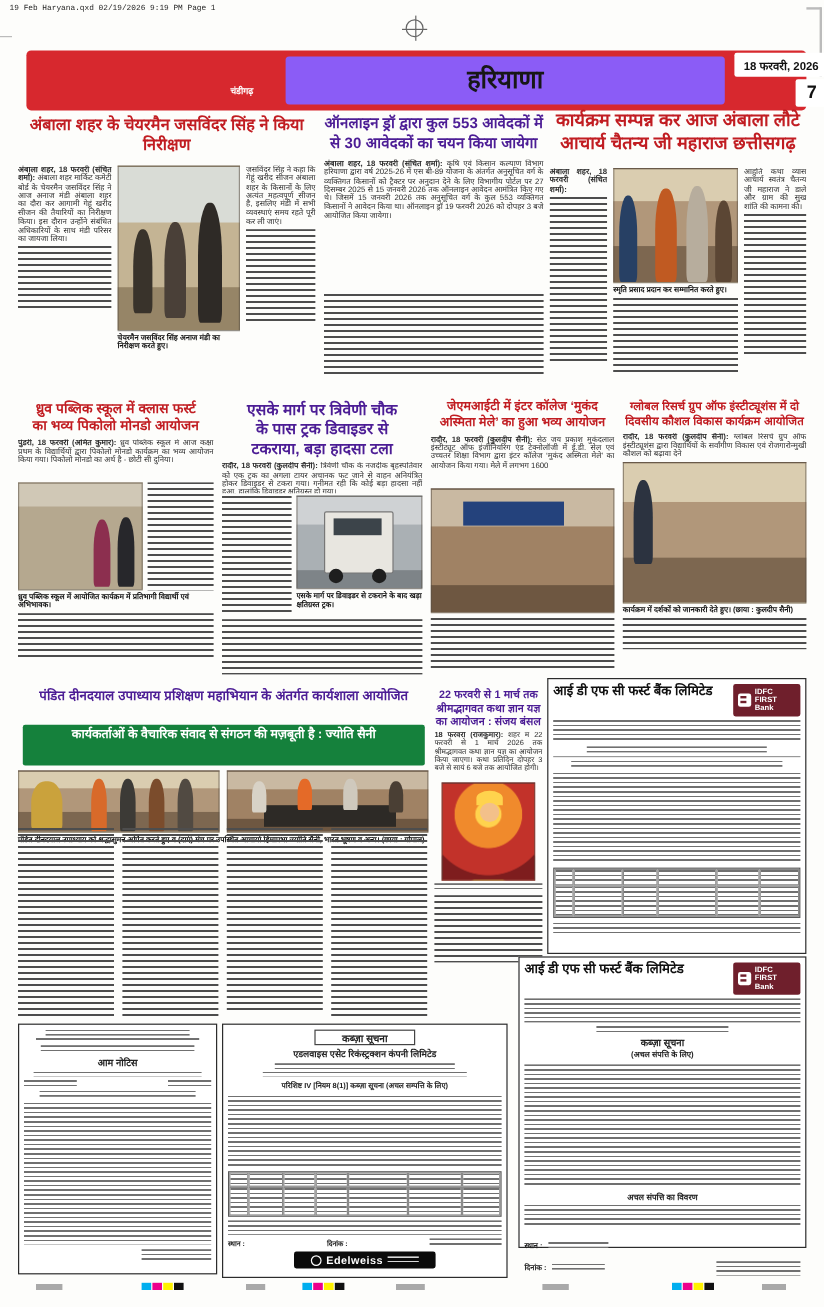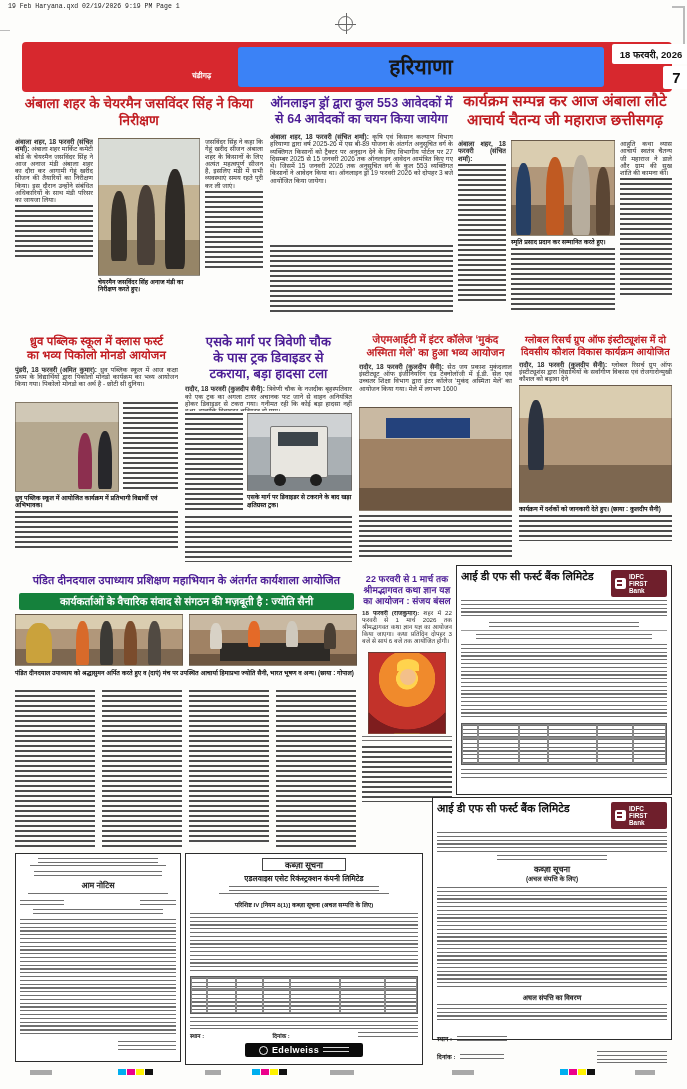--- a/index.html
+++ b/index.html
@@ -64,21 +64,21 @@
 
 <div class="abs" style="left:8px;top:3px;font-family:'Liberation Mono',monospace;font-size:6.5px;color:#222">19 Feb Haryana.qxd  02/19/2026  9:19 PM  Page 1</div>
 
 <div class="abs cross" style="left:338px;top:16px"></div>
 <div class="abs rule" style="left:0;top:30px;width:10px;height:1px"></div>
 <div class="abs rule" style="left:683px;top:6px;width:1.5px;height:58px"></div>
 <div class="abs rule" style="left:672px;top:6px;width:12px;height:1.5px"></div>
 
 <div class="abs" style="left:22px;top:42px;width:650px;height:50px;background:#d7282e;border-radius:4px">
   <div class="abs" style="left:170px;top:28px;font-size:7.5px;font-weight:700;color:#fff">चंडीगढ़</div>
-  <div class="abs" style="left:216px;top:5px;width:366px;height:40px;background:#3b82f6;border-radius:3px">
+  <div class="abs" style="left:216px;top:5px;width:366px;height:40px;background:#8b5cf6;border-radius:3px">
     <div style="width:100%;text-align:center;font-size:21px;font-weight:800;color:#171717;line-height:40px">हरियाणा</div>
   </div>
   <div class="abs" style="left:590px;top:2px;width:78px;height:20px;background:#fff;border-radius:2px;display:flex;align-items:center;justify-content:center">
     <span style="font-size:9.5px;font-weight:700;color:#111">18 फरवरी, 2026</span>
   </div>
   <div class="abs" style="left:641px;top:24px;width:27px;height:23px;background:#fff;border-radius:2px;display:flex;align-items:center;justify-content:center">
     <span style="font-size:15px;font-weight:700;color:#111">7</span>
   </div>
 </div>
 
@@ -103,21 +103,21 @@
     <div class="bt" style="flex:1;height:100%">
       <span>जसविंदर सिंह ने कहा कि गेहूं खरीद सीजन अंबाला शहर के किसानों के लिए अत्यंत महत्वपूर्ण सीजन है, इसलिए मंडी में सभी व्यवस्थाएं समय रहते पूरी कर ली जाएं।</span>
       <div class="sim" style="height:78px;margin-top:2px"></div>
     </div>
   </div>
 </div>
 
 <div class="abs" style="left:270px;top:96px;width:183px;height:232px">
   <div class="hl blk" style="font-size:12.5px">
     <div>ऑनलाइन ड्रॉ द्वारा कुल 553 आवेदकों में</div>
-    <div>से 64 आवेदकों का चयन किया जायेगा</div>
+    <div>से 30 आवेदकों का चयन किया जायेगा</div>
   </div>
   <div class="bt" style="margin-top:6px;height:110px">
     <span class="dl">अंबाला शहर, 18 फरवरी (संचित शर्मा):</span>
     <span>कृषि एवं किसान कल्याण विभाग हरियाणा द्वारा वर्ष 2025-26 में एस बी-89 योजना के अंतर्गत अनुसूचित वर्ग के व्यक्तिगत किसानों को ट्रैक्टर पर अनुदान देने के लिए विभागीय पोर्टल पर 27 दिसम्बर 2025 से 15 जनवरी 2026 तक ऑनलाइन आवेदन आमंत्रित किए गए थे। जिसमें 15 जनवरी 2026 तक अनुसूचित वर्ग के कुल 553 व्यक्तिगत किसानों ने आवेदन किया था। ऑनलाइन ड्रॉ 19 फरवरी 2026 को दोपहर 3 बजे आयोजित किया जायेगा।</span>
   </div>
   <div class="sim" style="height:70px;margin-top:2px"></div>
 </div>
 
 <div class="abs" style="left:458px;top:92px;width:214px;height:236px">
   <div class="hl red" style="font-size:15px">
@@ -220,21 +220,21 @@
   <div class="photo ph-event" style="width:100%;height:118px;margin-top:2px">
     <div class="fig" style="left:8px;top:14px;width:16px;height:70px;background:#2c3340"></div>
     <div class="heads" style="height:48%"></div>
   </div>
   <div class="cap" style="margin-top:2px">कार्यक्रम में दर्शकों को जानकारी देते हुए। (छाया : कुलदीप सैनी)</div>
   <div class="sim" style="height:26px;margin-top:3px"></div>
 </div>
 
 <div class="abs" style="left:15px;top:574px;width:343px;height:112px">
   <div class="hl blk" style="font-size:11px">पंडित दीनदयाल उपाध्याय प्रशिक्षण महाभियान के अंतर्गत कार्यशाला आयोजित</div>
-  <div class="banner" style="margin:5px 4px 0 4px;height:17px;line-height:17px;font-size:10.4px;border-radius:2px">कार्यकर्ताओं के वैचारिक संवाद से संगठन की मज़बूती है : ज्योति सैनी</div>
+  <div class="banner" style="margin:16px 4px 0 4px;height:34px;line-height:17px;font-size:10.4px;border-radius:2px">कार्यकर्ताओं के वैचारिक संवाद से संगठन की मज़बूती है : ज्योति सैनी</div>
   <div style="display:flex;gap:6px;margin-top:4px">
     <div class="photo ph-event" style="width:168px;height:52px">
       <div class="fig" style="left:10px;top:8px;width:26px;height:40px;background:#caa23c"></div>
       <div class="fig" style="left:60px;top:6px;width:13px;height:44px;background:#d86a2a"></div>
       <div class="fig" style="left:84px;top:6px;width:13px;height:44px;background:#3c3a36"></div>
       <div class="fig" style="left:108px;top:6px;width:13px;height:44px;background:#7b4c2c"></div>
       <div class="fig" style="left:132px;top:6px;width:13px;height:44px;background:#514a42"></div>
     </div>
     <div class="photo ph-stage" style="width:168px;height:52px">
       <div class="abs" style="left:30px;top:28px;width:110px;height:18px;background:#2d2a26"></div>

